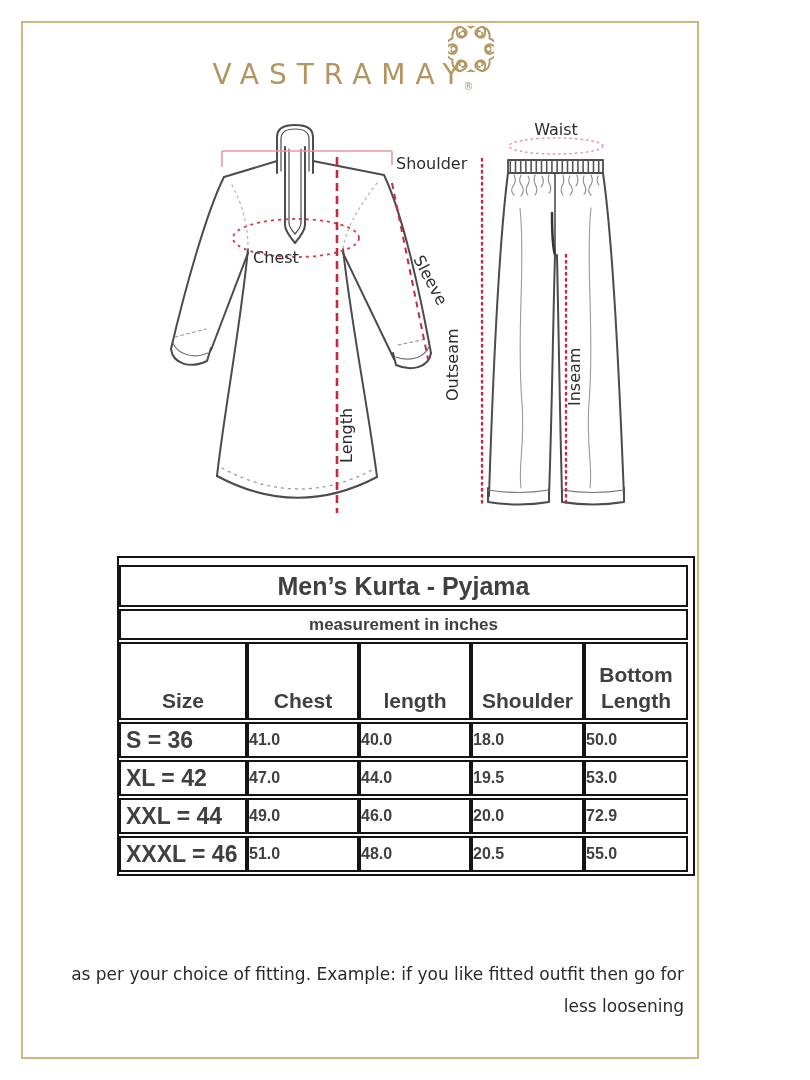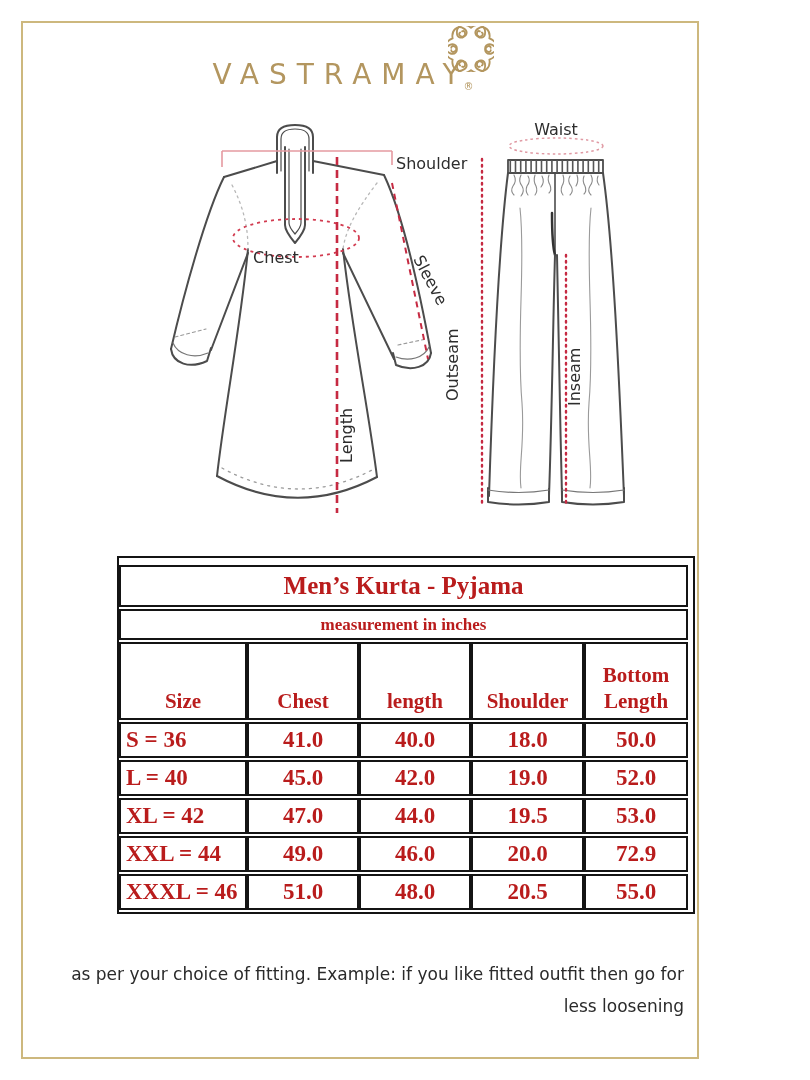--- a/index.html
+++ b/index.html
@@ -17,27 +17,27 @@
 
   
   .diagram{position:absolute;top:113px;left:0;}
   .diagram text{font-family:"DejaVu Sans",sans-serif;font-size:16px;fill:#2d2d2d;}
   .lbl-small{font-size:15.5px;}
 
   
   .table-wrap{position:absolute;left:117px;top:556px;width:578px;border:2px solid #141414;
         padding:5px 9px 0 0;box-sizing:border-box;}
   table.size-chart{width:100%;border-collapse:separate;border-spacing:0 2px;table-layout:fixed;
-        font-family:Liberation Serif, serif;color:#b91c1c;font-weight:bold;}
+        font-family:Liberation Sans, sans-serif;color:#404040;font-weight:bold;}
   table.size-chart td,table.size-chart th{border:2px solid #141414;background:#fff;}
   .title-cell{font-size:25px;text-align:center;height:36px;vertical-align:middle;}
   .subtitle-cell{font-size:17px;text-align:center;height:25px;vertical-align:middle;margin-top:16px;}
   th.col-head{font-size:21px;text-align:center;vertical-align:bottom;height:70px;
         padding:0 2px 4px 2px;line-height:1.25;}
-  td.num-cell{font-size:23px;text-align:center;height:30px;vertical-align:middle;padding:1px 0;}
+  td.num-cell{font-size:16px;height:30px;vertical-align:middle;padding:1px 0;}
   td.size-cell{font-size:23px;text-align:left;height:30px;vertical-align:middle;padding:1px 0 1px 5px;}
 
   
   .note{position:absolute;left:40px;right:36px;top:958px;text-align:right;
         font-size:17px;line-height:32px;color:#2a2a2a;}
 </style>
 </head>
 <body>
 
 <div class="page">
@@ -161,27 +161,20 @@
           <th class="col-head">Bottom Length</th>
         </tr>
         <tr>
           <td class="size-cell">S = 36</td>
           <td class="num-cell">41.0</td>
           <td class="num-cell">40.0</td>
           <td class="num-cell">18.0</td>
           <td class="num-cell">50.0</td>
         </tr>
         <tr>
-          <td class="size-cell">L = 40</td>
-          <td class="num-cell">45.0</td>
-          <td class="num-cell">42.0</td>
-          <td class="num-cell">19.0</td>
-          <td class="num-cell">52.0</td>
-        </tr>
-        <tr>
           <td class="size-cell">XL = 42</td>
           <td class="num-cell">47.0</td>
           <td class="num-cell">44.0</td>
           <td class="num-cell">19.5</td>
           <td class="num-cell">53.0</td>
         </tr>
         <tr>
           <td class="size-cell">XXL = 44</td>
           <td class="num-cell">49.0</td>
           <td class="num-cell">46.0</td>

